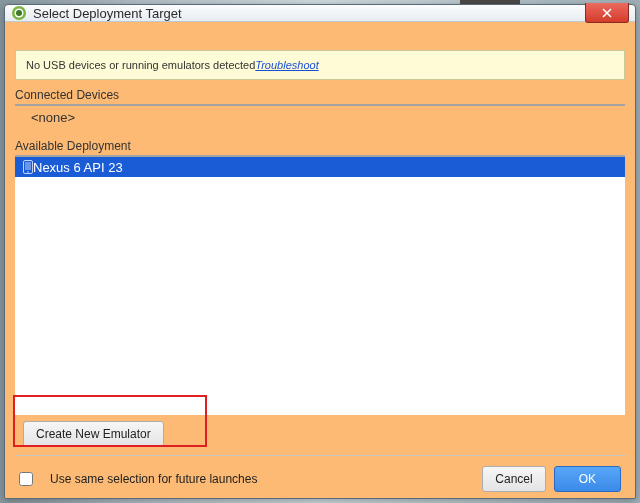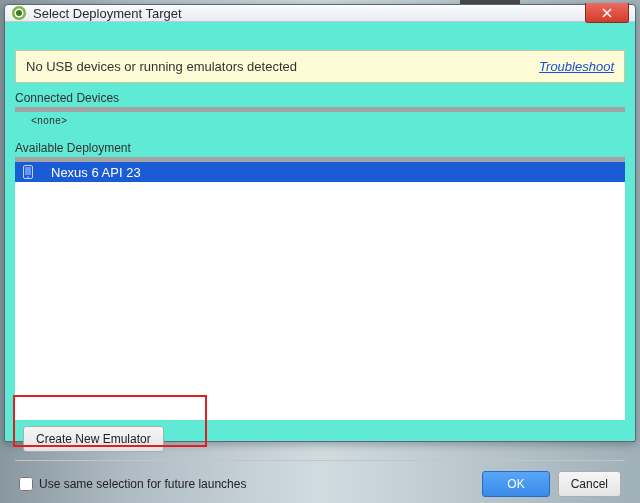--- a/index.html
+++ b/index.html
@@ -22,22 +22,22 @@
     content:"";
     position:absolute;
     left:460px; top:0; width:60px; height:24px;
     background:#4a4a4a;
   }
   .window {
     position: absolute;
     left: 4px;
     top: 4px;
     width: 632px;
-    height: 438px;
-    background: #5eead4;
+    height: 495px;
+    background: #fdba74;
     border: 1px solid #5a6a78;
     border-radius: 4px 4px 2px 2px;
     box-shadow: 0 2px 10px rgba(0,0,0,0.3);
     display: flex;
     flex-direction: column;
   }
   .titlebar {
     height: 28px;
     background: linear-gradient(#fbfcfd, #e6ecf2);
     border-bottom: 1px solid #c0c8d0;
@@ -78,60 +78,59 @@
     padding: 10px 10px 8px 10px;
     display: flex;
     flex-direction: column;
   }
   .banner {
     background: #fefcd6;
     border: 1px solid #c8c898;
     padding: 8px 10px;
     display: flex;
     align-items: center;
-    justify-content: space-between;
-    font-size: 13px;
+    justify-content: flex-start;
+    font-size: 11px;
     color: #333;
     margin-top: 18px;
   }
   .banner a {
     color: #1a4ed8;
     text-decoration: underline;
     cursor: pointer;
     font-style: italic;
   }
   .section-label {
     font-size: 12px;
     color: #333;
     margin-top: 6px;
     padding: 2px 0 2px 0;
-    border-bottom: 5px solid #a3a3a3;
+    border-bottom: 2px solid #a3a3a3;
   }
   .none-item {
     padding: 4px 4px 6px 16px;
     color: #333;
-    font-size: 10px;
-    font-family: Liberation Mono, monospace;
+    font-size: 13px;
   }
   .emulator-list {
     border-top: none;
     flex: none;
   }
   .list-area {
     height: 238px;
     background: #fff;
   }
   .emu-item {
     height: 20px;
     background: #1a5bd6;
     color: #fff;
     display: flex;
     align-items: center;
     padding-left: 8px;
-    gap: 18px;
+    gap: 0;
     font-size: 13px;
     cursor: pointer;
   }
   .phone-icon {
     width: 10px; height: 14px;
     flex: none;
     opacity: 0.9;
   }
   .btn-row {
     margin-top: 0px;
@@ -165,21 +164,21 @@
     pointer-events: none;
   }
   .footer {
     border-top: 1px solid #c4c4c4;
     padding: 10px 4px 2px 4px;
     display: flex;
     align-items: center;
   }
   .checkbox-row {
     display: flex;
-    gap: 6px;
+    gap: 17px;
     font-size: 12px;
     color: #222;
   }
   .checkbox-row input { width:14px; height:14px; margin:0; }
   .footer-spacer { flex: 1; }
   .footer-buttons { display:flex; gap:8px; }
 </style>
 </head>
 <body>
 
@@ -230,20 +229,20 @@
       <button class="btn">Create New Emulator</button>
     </div>
 
     <div class="footer">
       <label class="checkbox-row">
         <input type="checkbox" style="">
         <span>Use same selection for future launches</span>
       </label>
       <div class="footer-spacer"></div>
       <div class="footer-buttons">
+        <button class="btn">Cancel</button>
         <button class="btn btn-ok">OK</button>
-        <button class="btn">Cancel</button>
       </div>
     </div>
   </div>
 
   <div class="highlight-box"></div>
 </div>
 
 </body></html>

